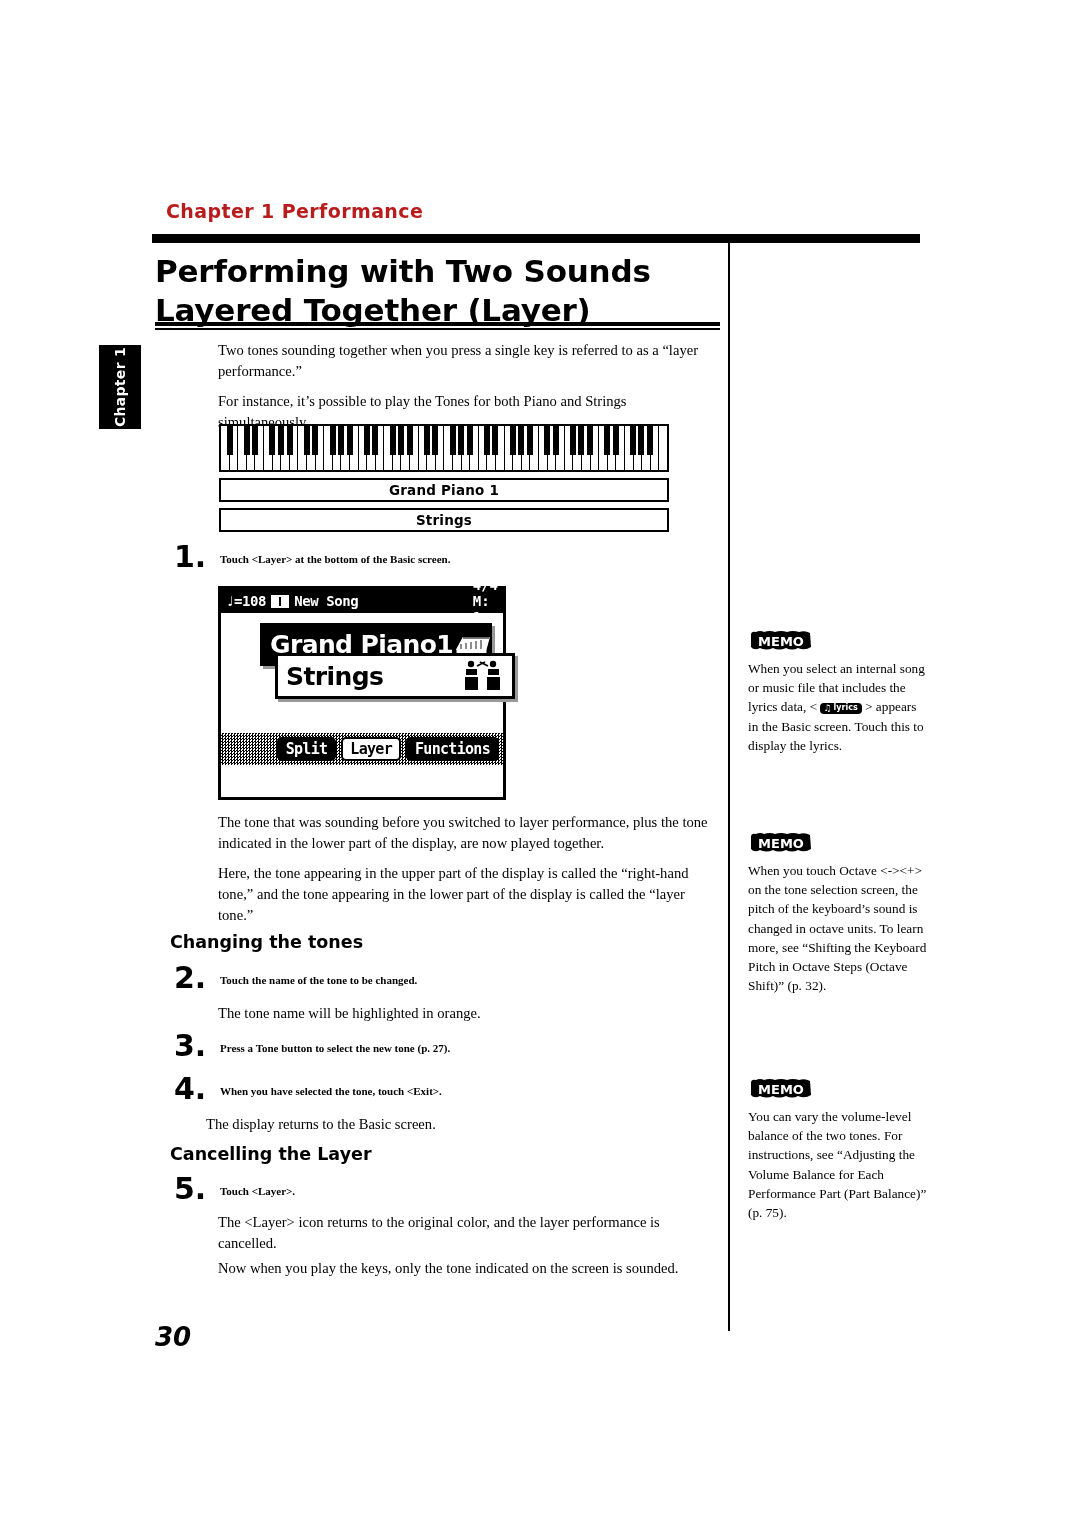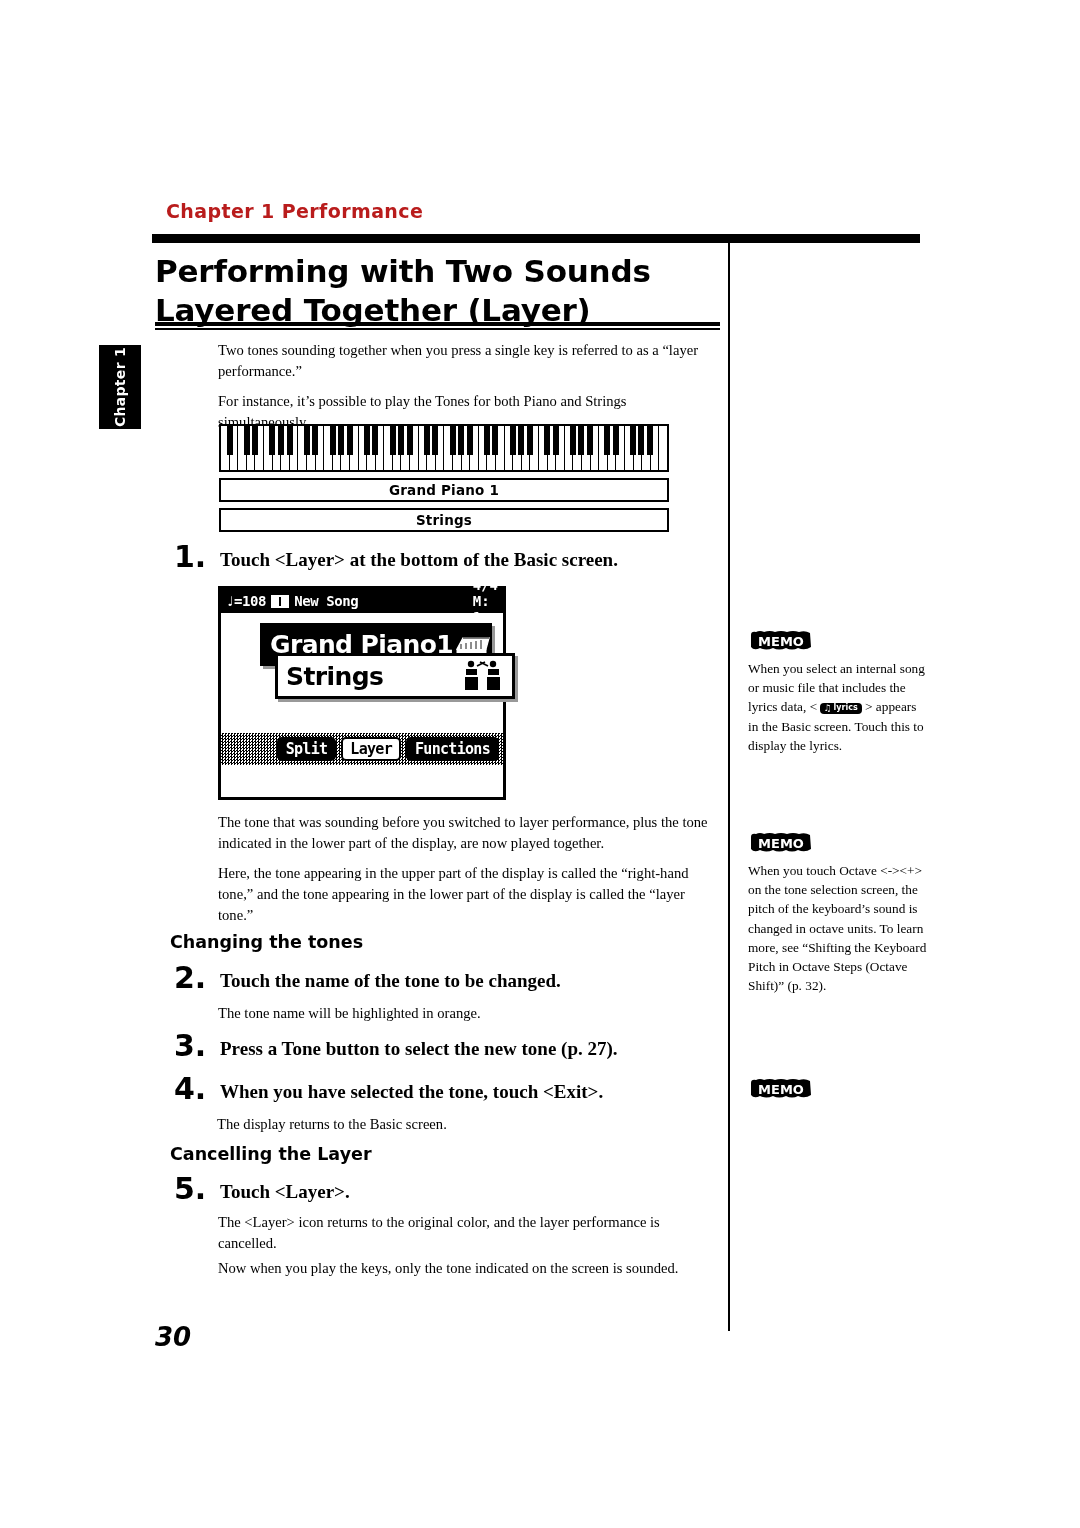--- a/index.html
+++ b/index.html
@@ -194,21 +194,21 @@
     font-family: "DejaVu Sans", sans-serif;
     font-weight: bold;
     font-size: 30px;
     line-height: 26px;
     width: 46px;
     color: #000;
   }
   .step-text {
     font-family: "Liberation Serif", serif;
     font-weight: bold;
-    font-size: 19px;
+    font-size: 11px;
     line-height: 21px;
     padding-top: 5px;
     color: #000;
   }
   .sub-head {
     position: absolute;
     font-family: "DejaVu Sans", sans-serif;
     font-weight: bold;
     font-size: 17.5px;
     color: #000;
@@ -603,21 +603,21 @@
   <div class="step" style="left:174px; top:1033px; width:540px;">
     <div class="step-num">3.</div>
     <div class="step-text">Press a Tone button to select the new tone (p. 27).</div>
   </div>
 
   <div class="step" style="left:174px; top:1076px; width:540px;">
     <div class="step-num">4.</div>
     <div class="step-text">When you have selected the tone, touch &lt;Exit&gt;.</div>
   </div>
 
-  <div class="note-text" style="left:217px; top:1114px; width:495px;">The display returns to the Basic screen.</div>
+  <div class="note-text" style="left:206px; top:1114px; width:495px;">The display returns to the Basic screen.</div>
 
   <div class="sub-head" style="left:170px; top:1144px;">Cancelling the Layer</div>
 
   <div class="step" style="left:174px; top:1176px; width:540px;">
     <div class="step-num">5.</div>
     <div class="step-text">Touch &lt;Layer&gt;.</div>
   </div>
 
   <div class="note-text" style="left:218px; top:1258px; width:495px;">Now when you play the keys, only the tone indicated on the screen is sounded.</div>
   <div class="note-text" style="left:218px; top:1212px; width:495px;">The &lt;Layer&gt; icon returns to the original color, and the layer performance is cancelled.</div>
@@ -647,17 +647,18 @@
     <div class="memo-body">When you touch Octave &lt;-&gt;&lt;+&gt; on the tone selection screen, the pitch of the keyboard’s sound is changed in octave units. To learn more, see “Shifting the Keyboard Pitch in Octave Steps (Octave Shift)” (p. 32).</div>
   </div>
 
   <div class="memo" style="top:1078px;">
     <div class="memo-head">
       <svg width="66" height="22" viewBox="0 0 66 22">
         <path d="M3 5 Q3 1 8 2 Q12 0 16 2 Q22 0 27 2 Q33 0 39 2 Q45 0 51 2 Q57 0 62 3 L63 17 Q57 21 50 18 Q44 21 38 18 Q31 21 25 18 Q18 21 12 18 Q6 21 3 17 Z" fill="#000"></path>
         <text x="33" y="16" font-family="DejaVu Sans, sans-serif" font-size="13" font-weight="bold" fill="#fff" text-anchor="middle">MEMO</text>
       </svg>
     </div>
+    <div class="memo-body">You can vary the volume-level balance of the two tones. For instructions, see “Adjusting the Volume Balance for Each Performance Part (Part Balance)” (p. 75).</div>
   </div>
 
   <div class="folio">30</div>
 
 </div>
 
 </body></html>

